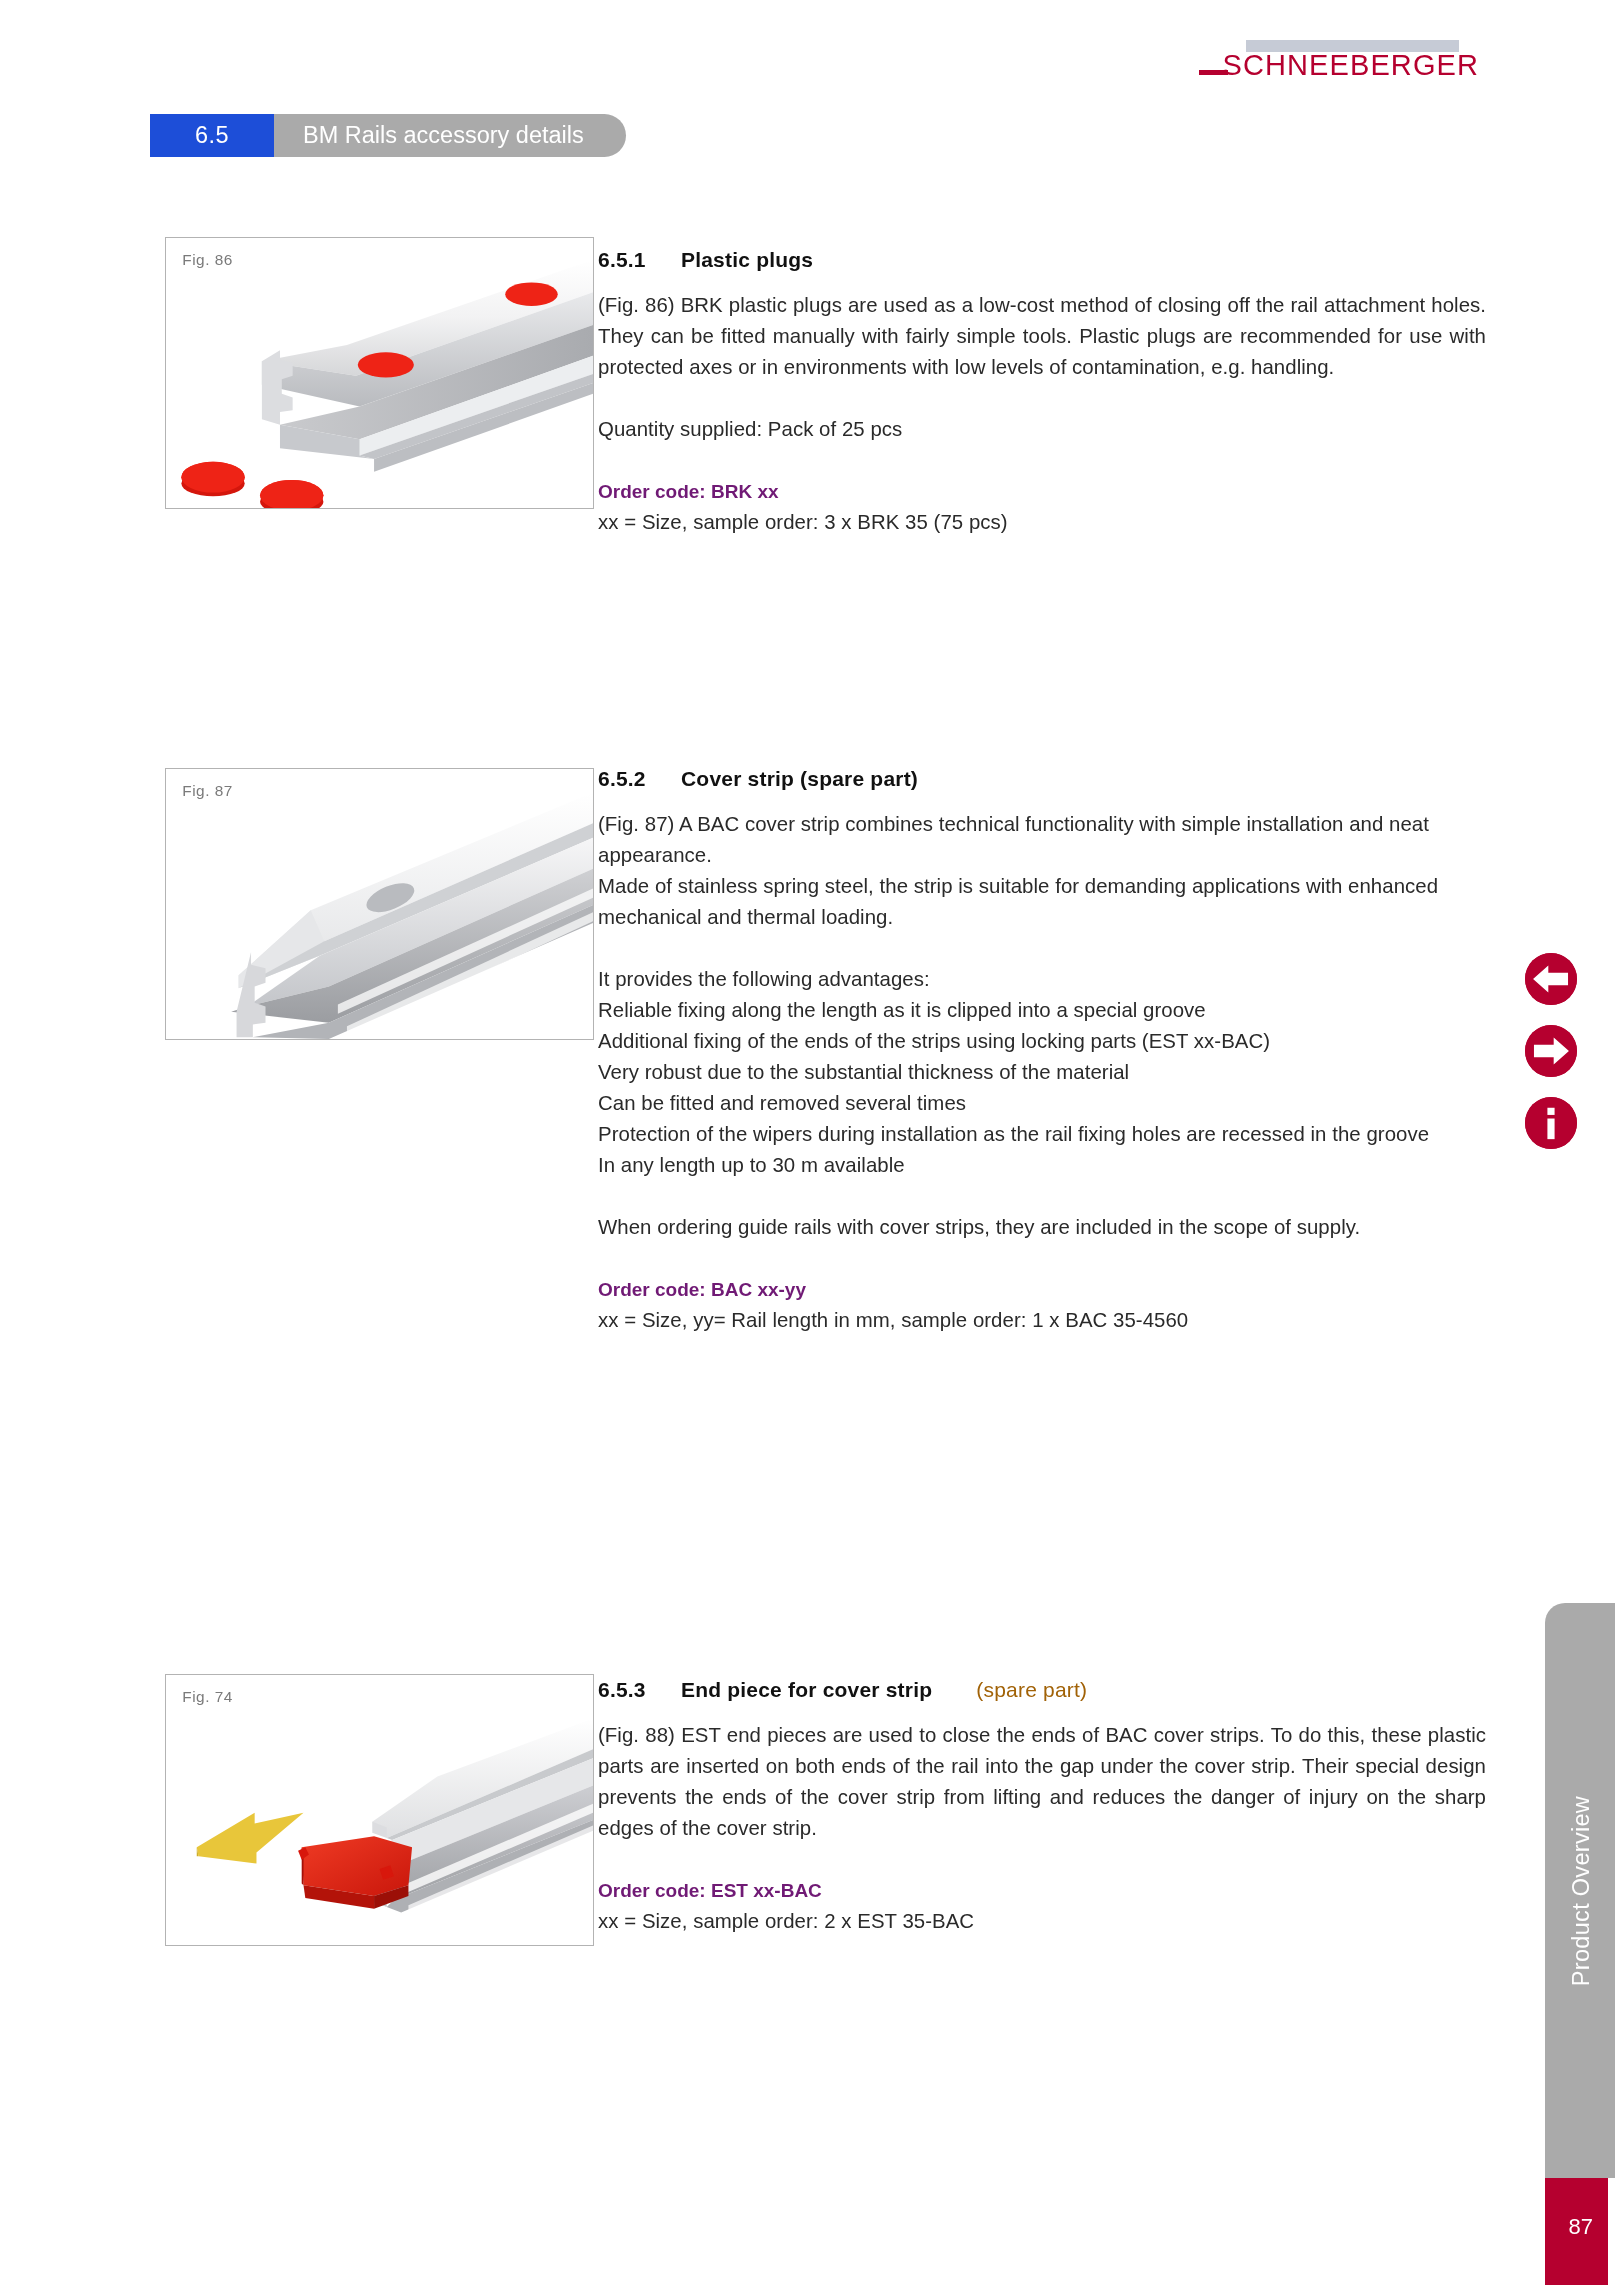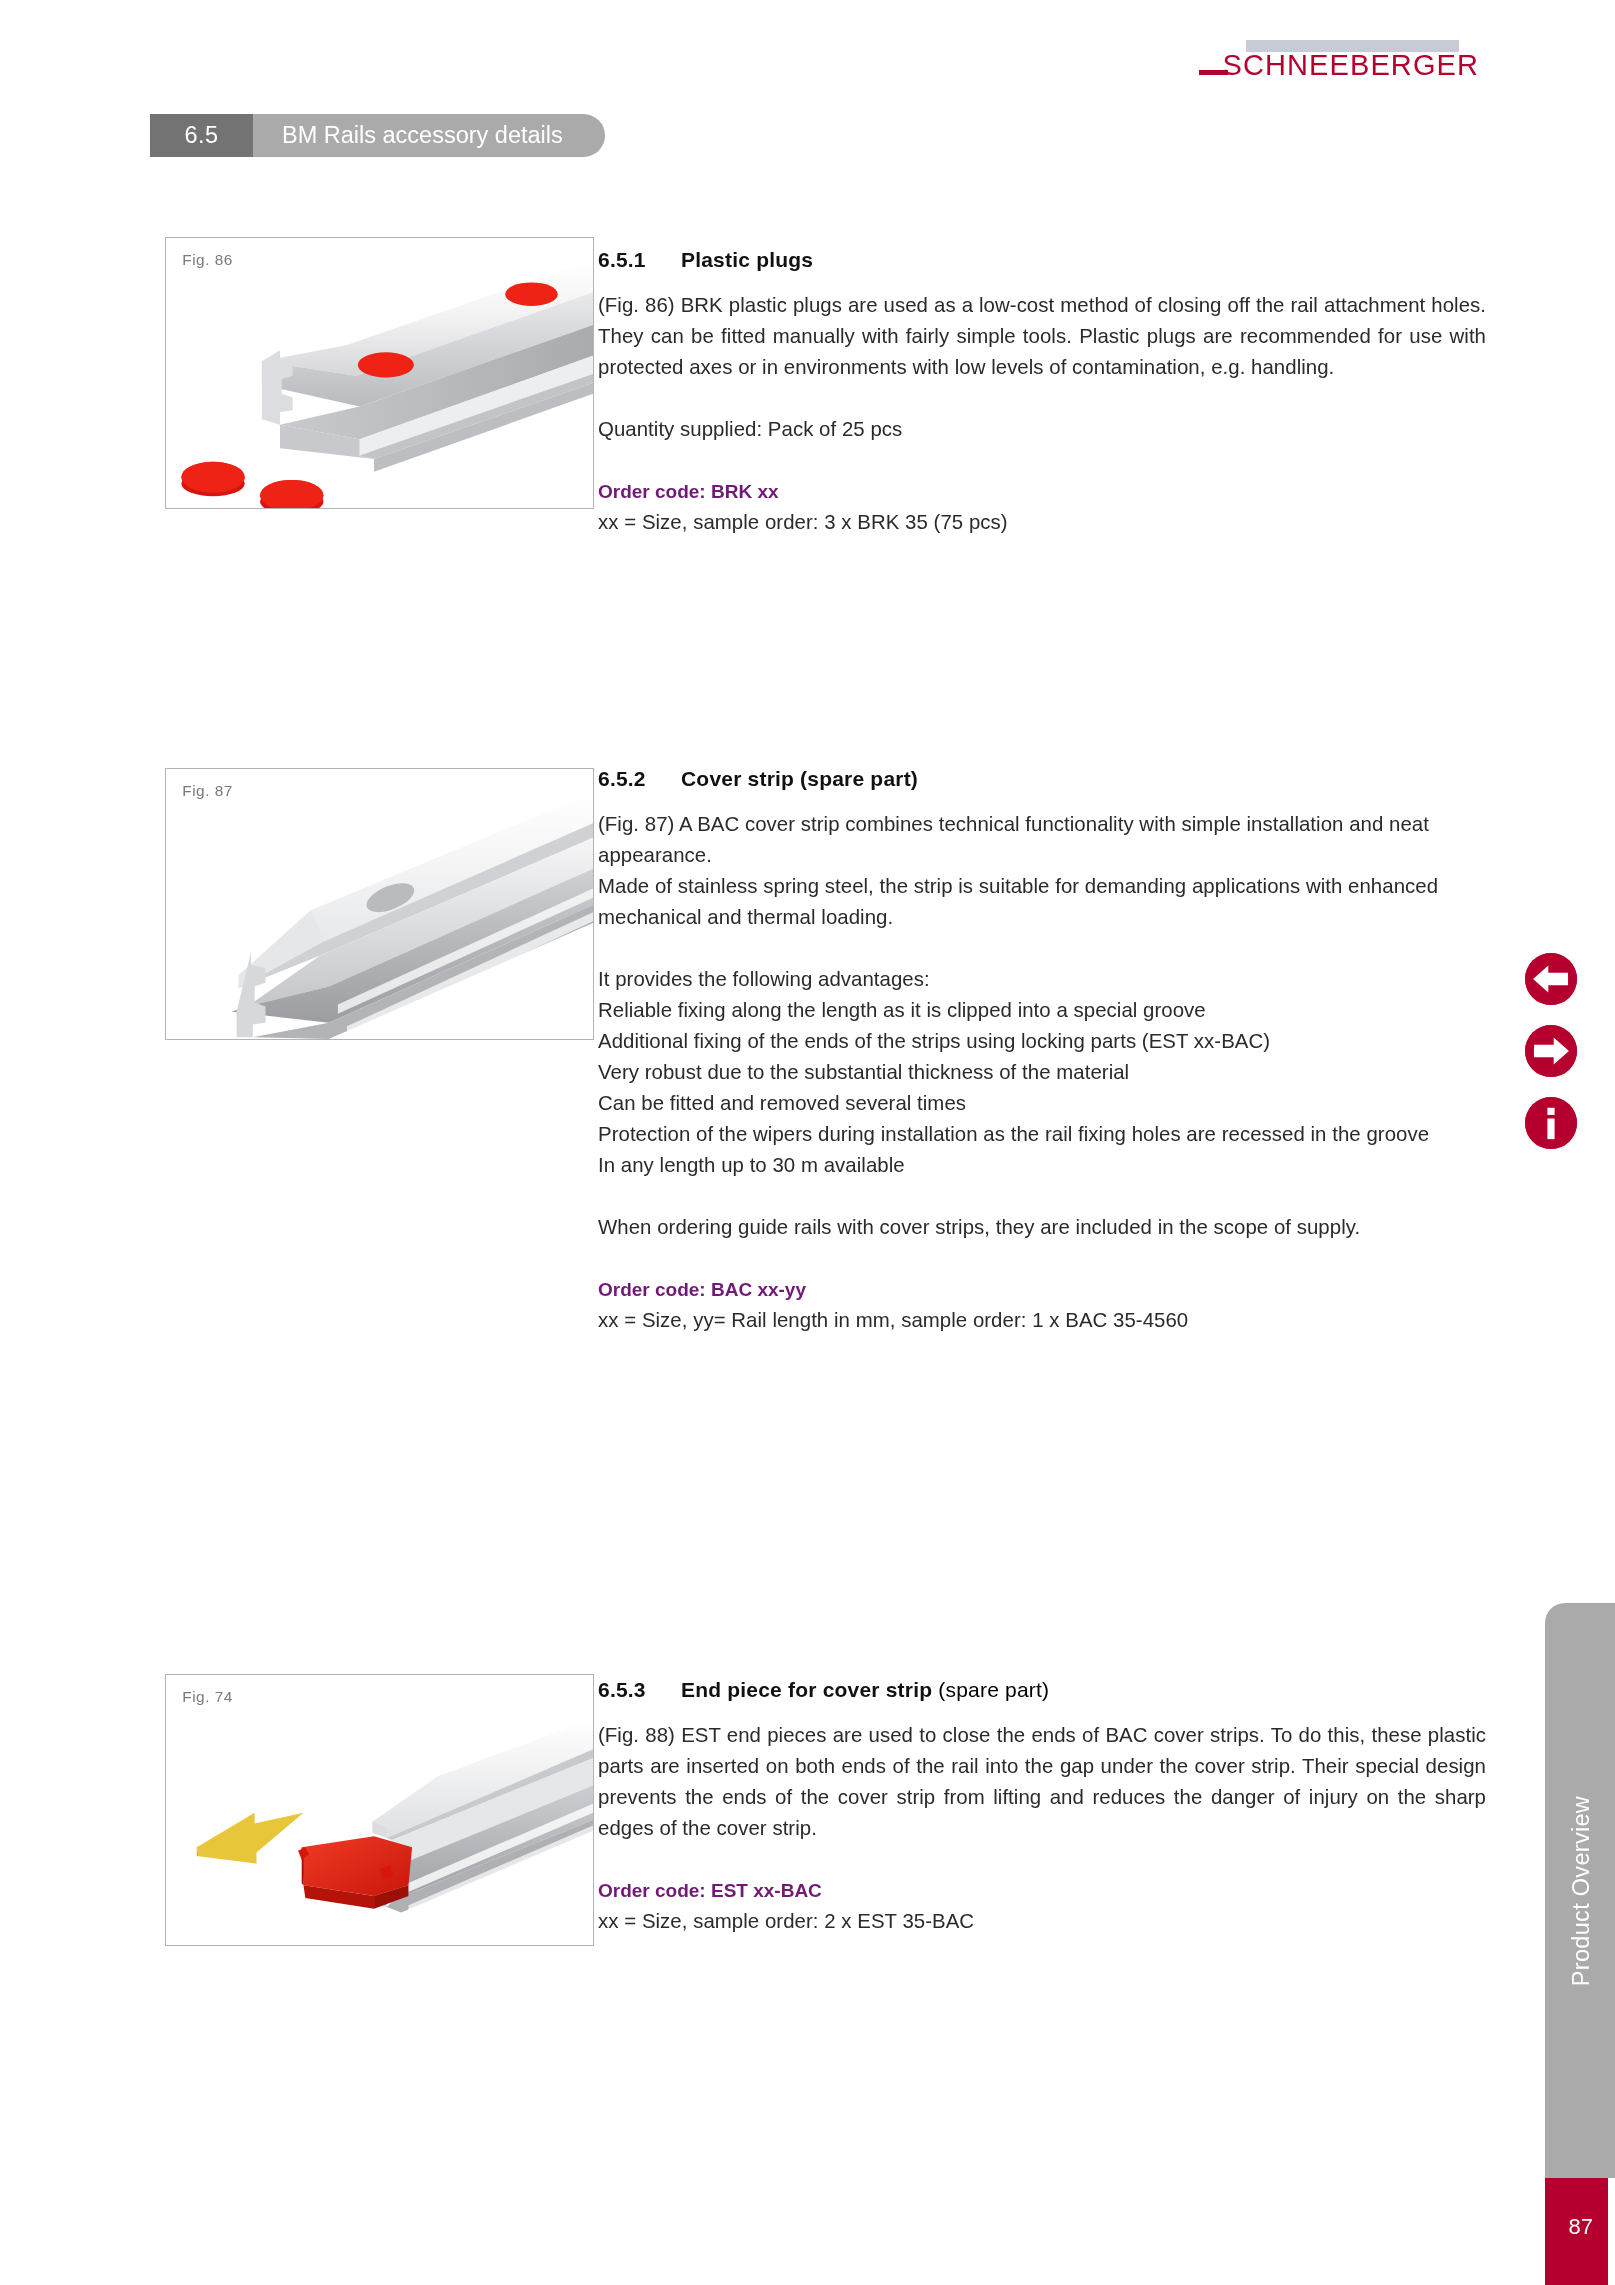--- a/index.html
+++ b/index.html
@@ -55,23 +55,23 @@
   
   .header-bar {
     position: absolute;
     left: 150px;
     top: 114px;
     height: 43px;
     display: flex;
     align-items: stretch;
   }
   .header-num {
-    background: #737373;
+    background: #1d4ed8;
     color: #ffffff;
-    width: 103px;
+    width: 124px;
     display: flex;
     align-items: center;
     justify-content: center;
     font-size: 23.5px;
     letter-spacing: 0.5px;
   }
   .header-title {
     background: #aaaaaa;
     color: #ffffff;
     padding: 0 42px 0 29px;
@@ -110,21 +110,21 @@
     width: 888px;
   }
   h3.sec-head {
     margin: 0 0 18px 0;
     font-size: 21px;
     font-weight: bold;
     letter-spacing: 0.2px;
     color: #111;
   }
   h3.sec-head .num { display: inline-block; width: 83px; }
-  h3.sec-head .light { font-weight: normal; color: #000000; }
+  h3.sec-head .light { font-weight: normal; color: #a16207; margin-left: 38px; }
   p.body {
     margin: 0;
     font-size: 20.4px;
     line-height: 31px;
     color: #2a2a2a;
     letter-spacing: 0.05px;
   }
   p.body.just { text-align: justify; }
   p.spacer { height: 31px; margin: 0; }
   p.order {

